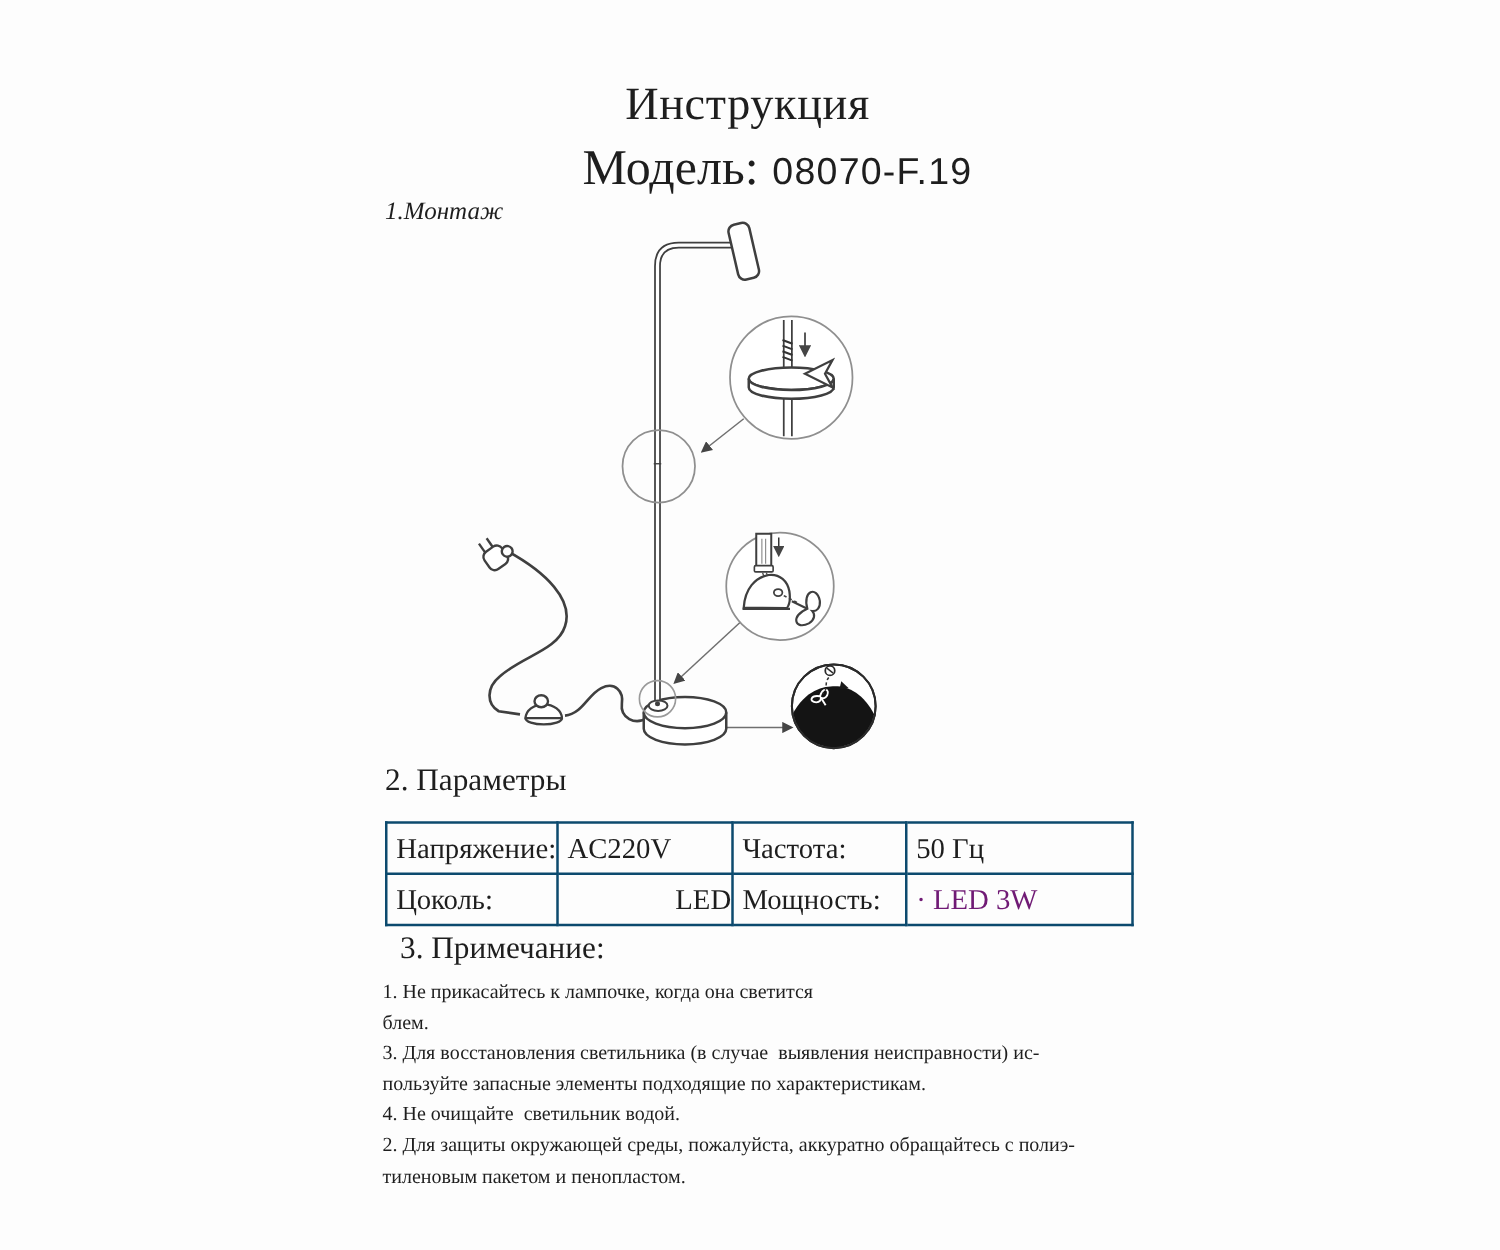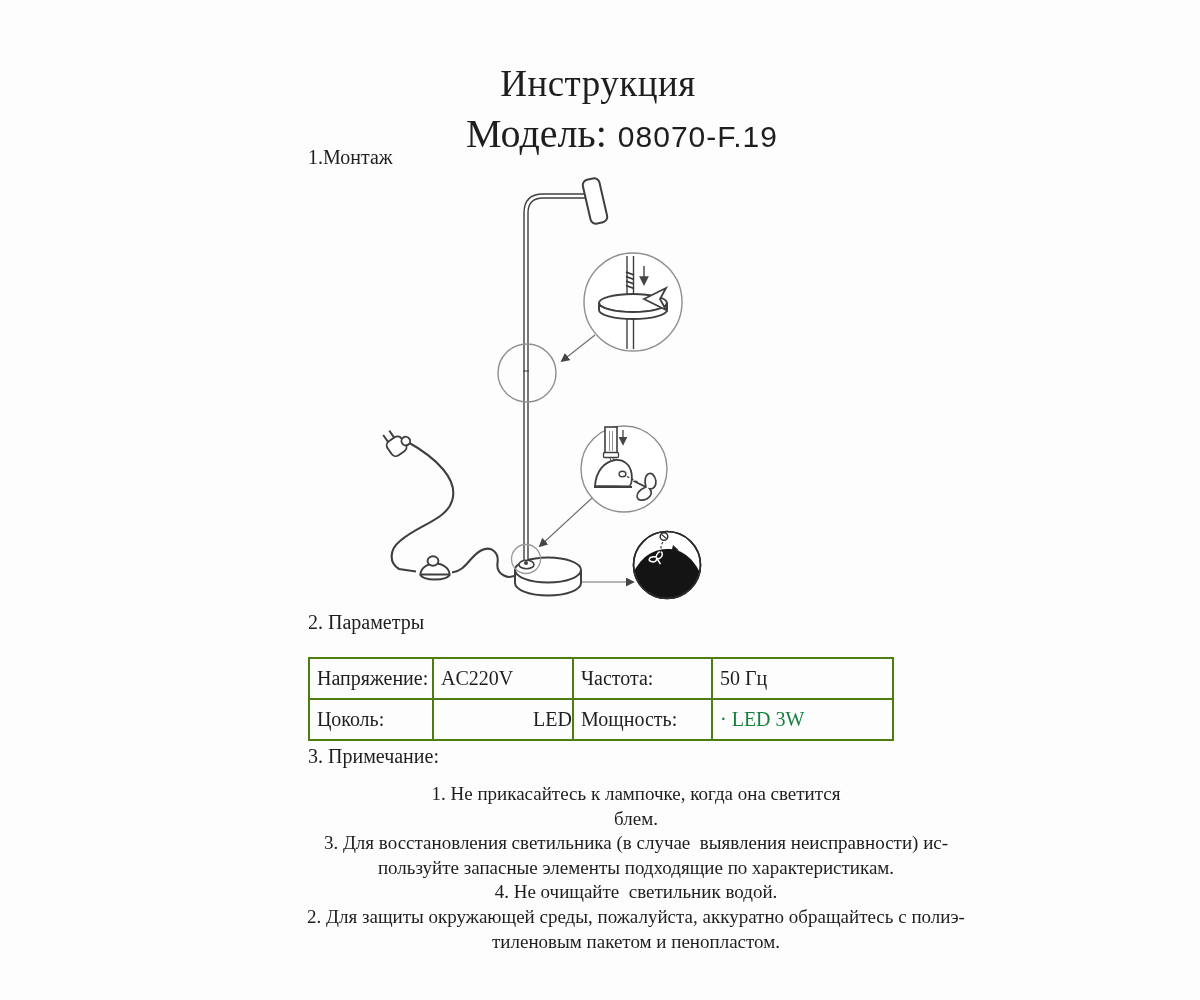--- a/index.html
+++ b/index.html
@@ -4,27 +4,27 @@
 <style>
   html,body{margin:0;padding:0;background:#ffffff;}
   .page{position:relative;width:1200px;height:1000px;background:#fdfdfd;overflow:hidden;
         font-family:"Liberation Serif",serif;color:#1e1e1e;}
   .abs{position:absolute;}
   .center{transform:translateX(-50%);white-space:nowrap;}
   .title{font-size:37px;letter-spacing:.5px;}
   .model-label{font-size:40px;}
   .model-value{font-family:"Liberation Sans",sans-serif;font-size:30px;margin-left:11px;letter-spacing:1px;}
   .h-montage{font-size:20px;}
-  .h-section{font-size:20px;}
+  .h-section{font-size:25px;}
   table.params{border-collapse:collapse;table-layout:fixed;}
-  table.params td{border:2px solid #4d7c0f;height:39px;padding:0 0 0 7px;vertical-align:middle;
-                  font-family:"Liberation Serif",serif;font-size:20px;overflow:hidden;}
+  table.params td{border:2px solid #0c4a6e;height:39px;padding:0 0 0 7px;vertical-align:middle;
+                  font-family:"Liberation Serif",serif;font-size:23px;overflow:hidden;}
   td.val-sans{font-family:"Liberation Sans",sans-serif;font-size:18px;text-align:right;}
-  td.val-sans-sm{font-family:"Liberation Sans",sans-serif;font-size:15.5px;color:#15803d;}
-  .notes{font-size:19px;line-height:24.6px;text-align:center;}
+  td.val-sans-sm{font-family:"Liberation Sans",sans-serif;font-size:15.5px;color:#701a75;}
+  .notes{font-size:16px;line-height:24.6px;}
   .notes div{white-space:pre;}
   svg{position:absolute;left:0;top:0;pointer-events:none;}
 </style>
 </head>
 <body>
 
 <div class="page">
 
   <svg width="1200" height="1000" viewBox="0 0 1200 1000">
     <defs>
@@ -129,21 +129,21 @@
     </g>
 
     <circle cx="667" cy="565" r="33.5" fill="none" stroke="#2a2a2a" stroke-width="1.6"></circle>
   </svg>
 
   <div class="abs center title" style="left:598px;top:62px;">Инструкция</div>
   <div class="abs center" style="left:622px;top:110px;">
     <span class="model-label">Модель:</span><span class="model-value">08070-F.19</span>
   </div>
 
-  <div class="abs h-montage" style="left:308px;top:146px;">1.Монтаж</div>
+  <div class="abs h-montage" style="left:308px;top:158px;font-style:italic;">1.Монтаж</div>
 
   <div class="abs h-section" style="left:308px;top:611px;">2. Параметры</div>
 
   <table class="params abs" style="left:308px;top:657px;">
     <colgroup>
         <col style="width:124px">
         <col style="width:140px">
         <col style="width:139px">
         <col style="width:181px">
       </colgroup>
@@ -156,21 +156,21 @@
     </tr>
     <tr>
       <td>Цоколь:</td>
       <td class="val-sans">LED</td>
       <td>Мощность:</td>
       <td class="val-sans-sm">· LED 3W</td>
     </tr>
   </tbody>
     </table>
 
-  <div class="abs h-section" style="left:308px;top:745px;text-align:center;">3. Примечание:</div>
+  <div class="abs h-section" style="left:320px;top:745px;text-align:center;">3. Примечание:</div>
 
   <div class="abs notes" style="left:306px;top:782px;width:660px;">
     <div>1. Не прикасайтесь к лампочке, когда она светится</div>
     <div>блем.</div>
     <div>3. Для восстановления светильника (в случае  выявления неисправности) ис-</div>
     <div>пользуйте запасные элементы подходящие по характеристикам.</div>
     <div>4. Не очищайте  светильник водой.</div>
     <div>2. Для защиты окружающей среды, пожалуйста, аккуратно обращайтесь с полиэ-</div>
     <div>тиленовым пакетом и пенопластом.</div>
   </div>

